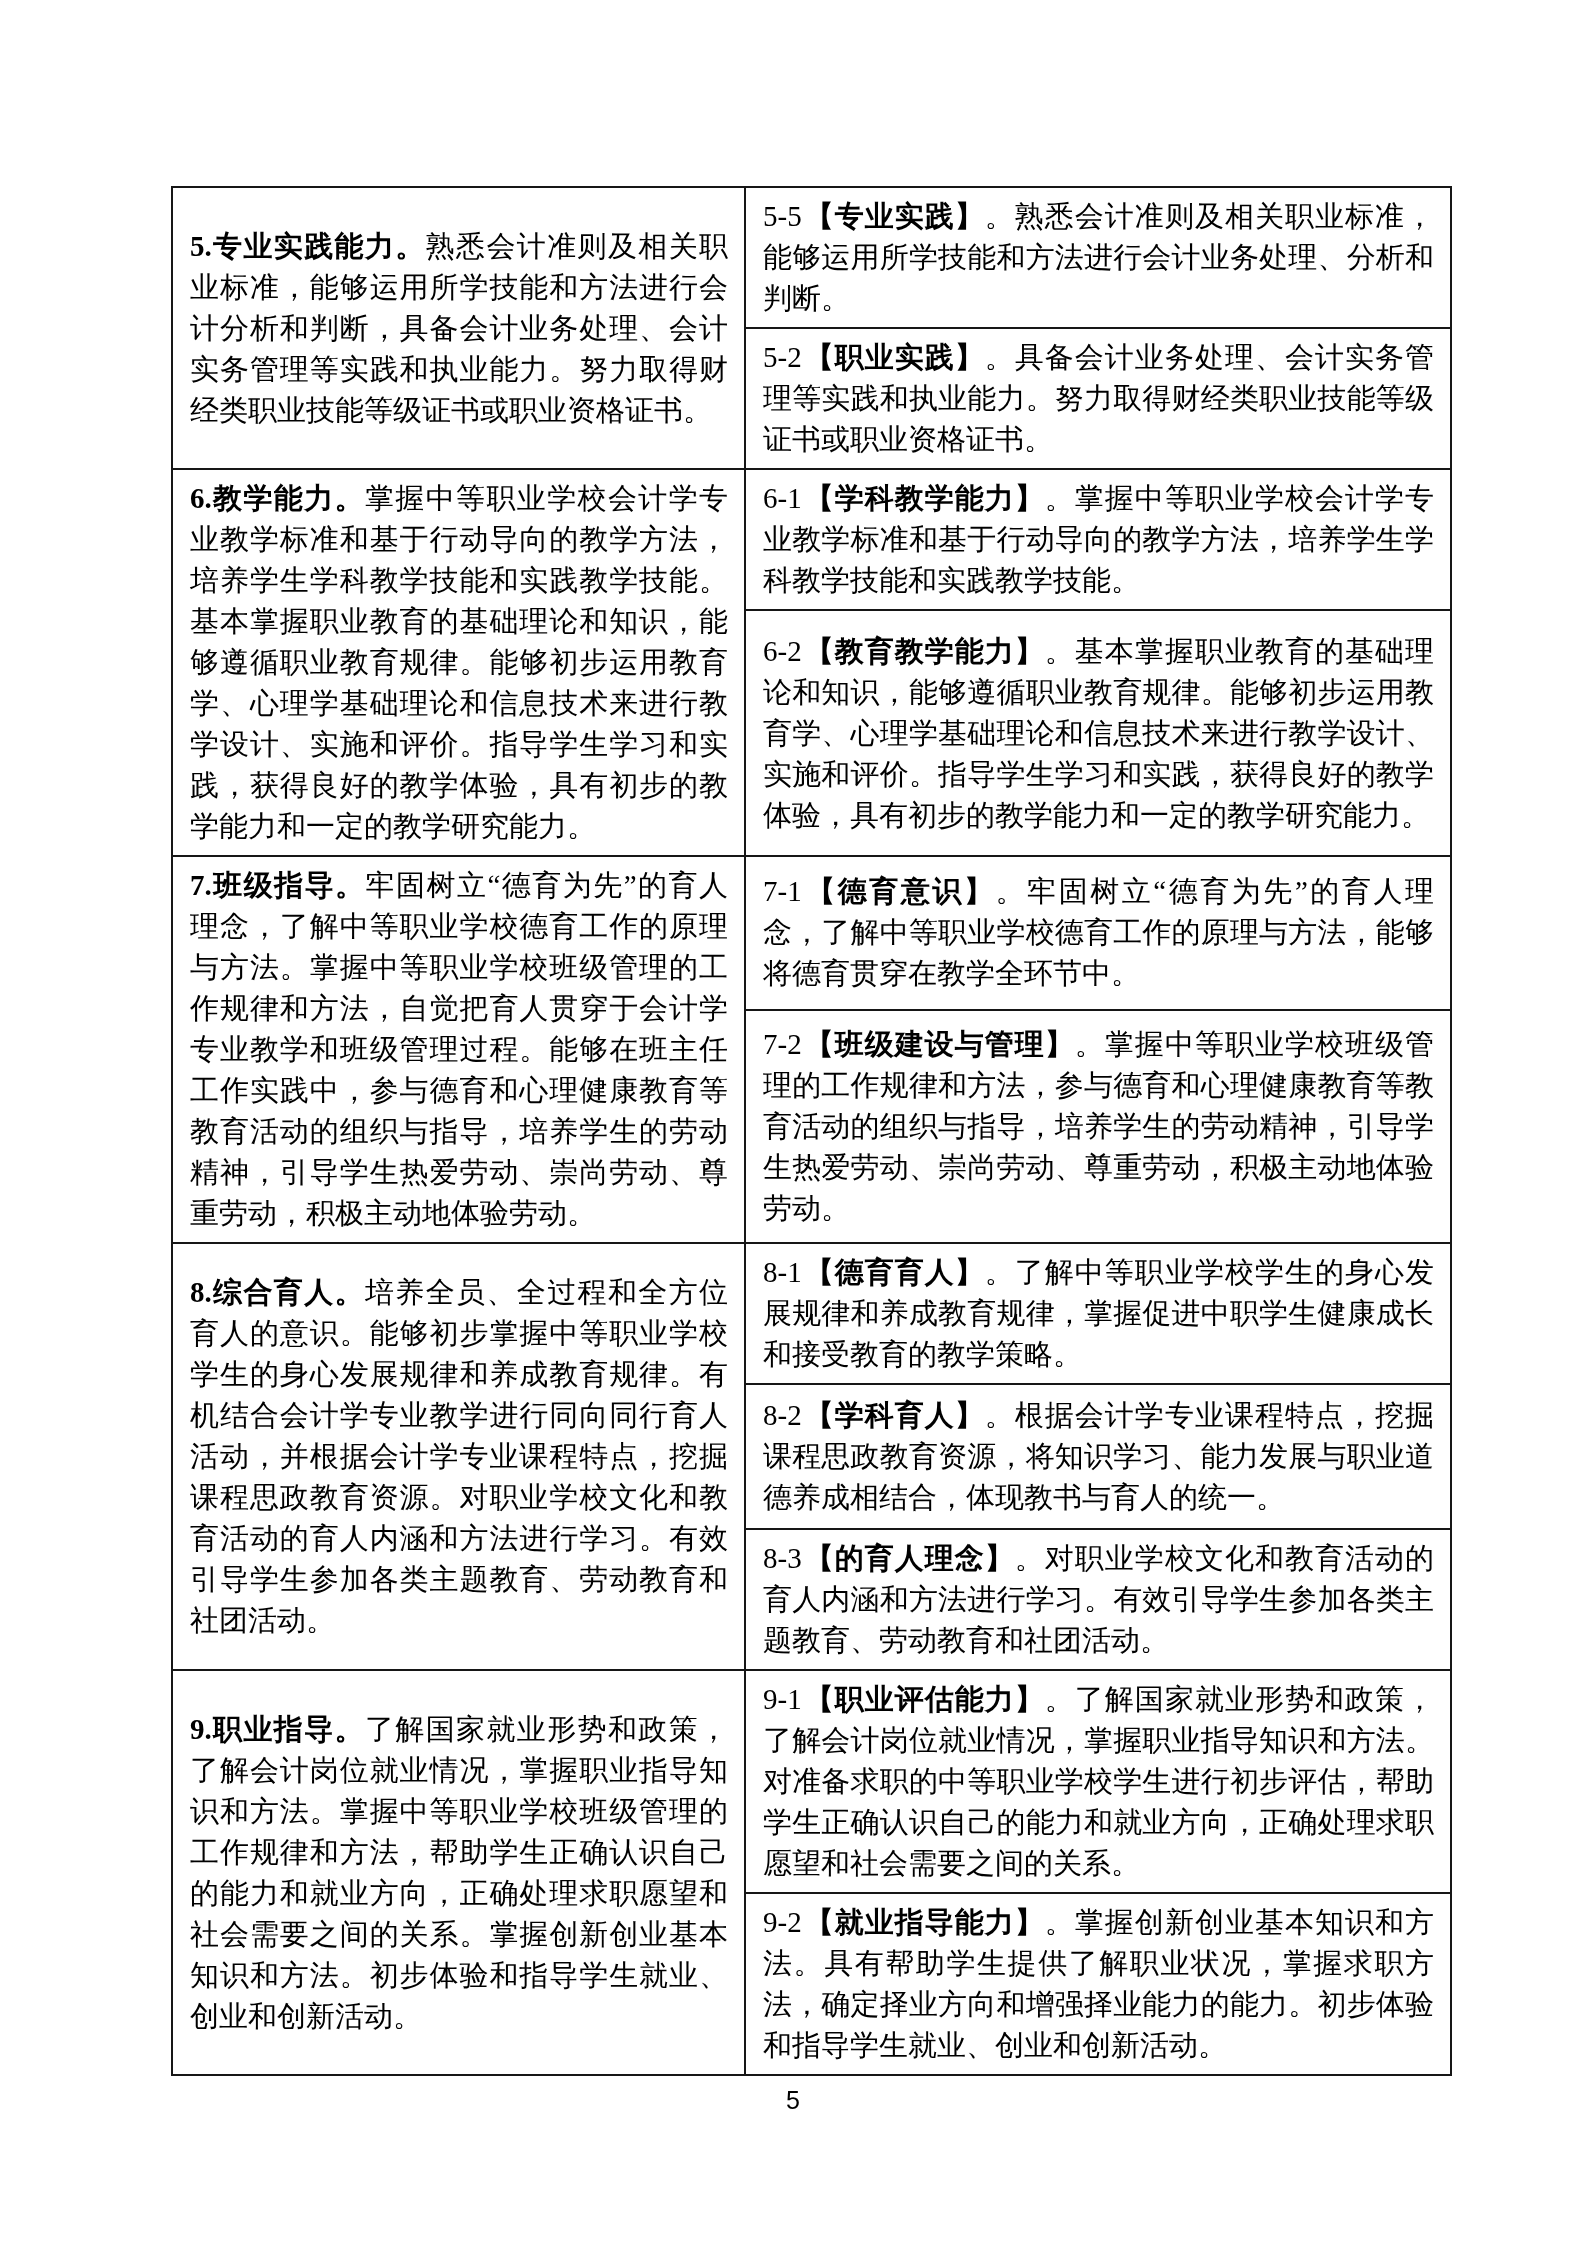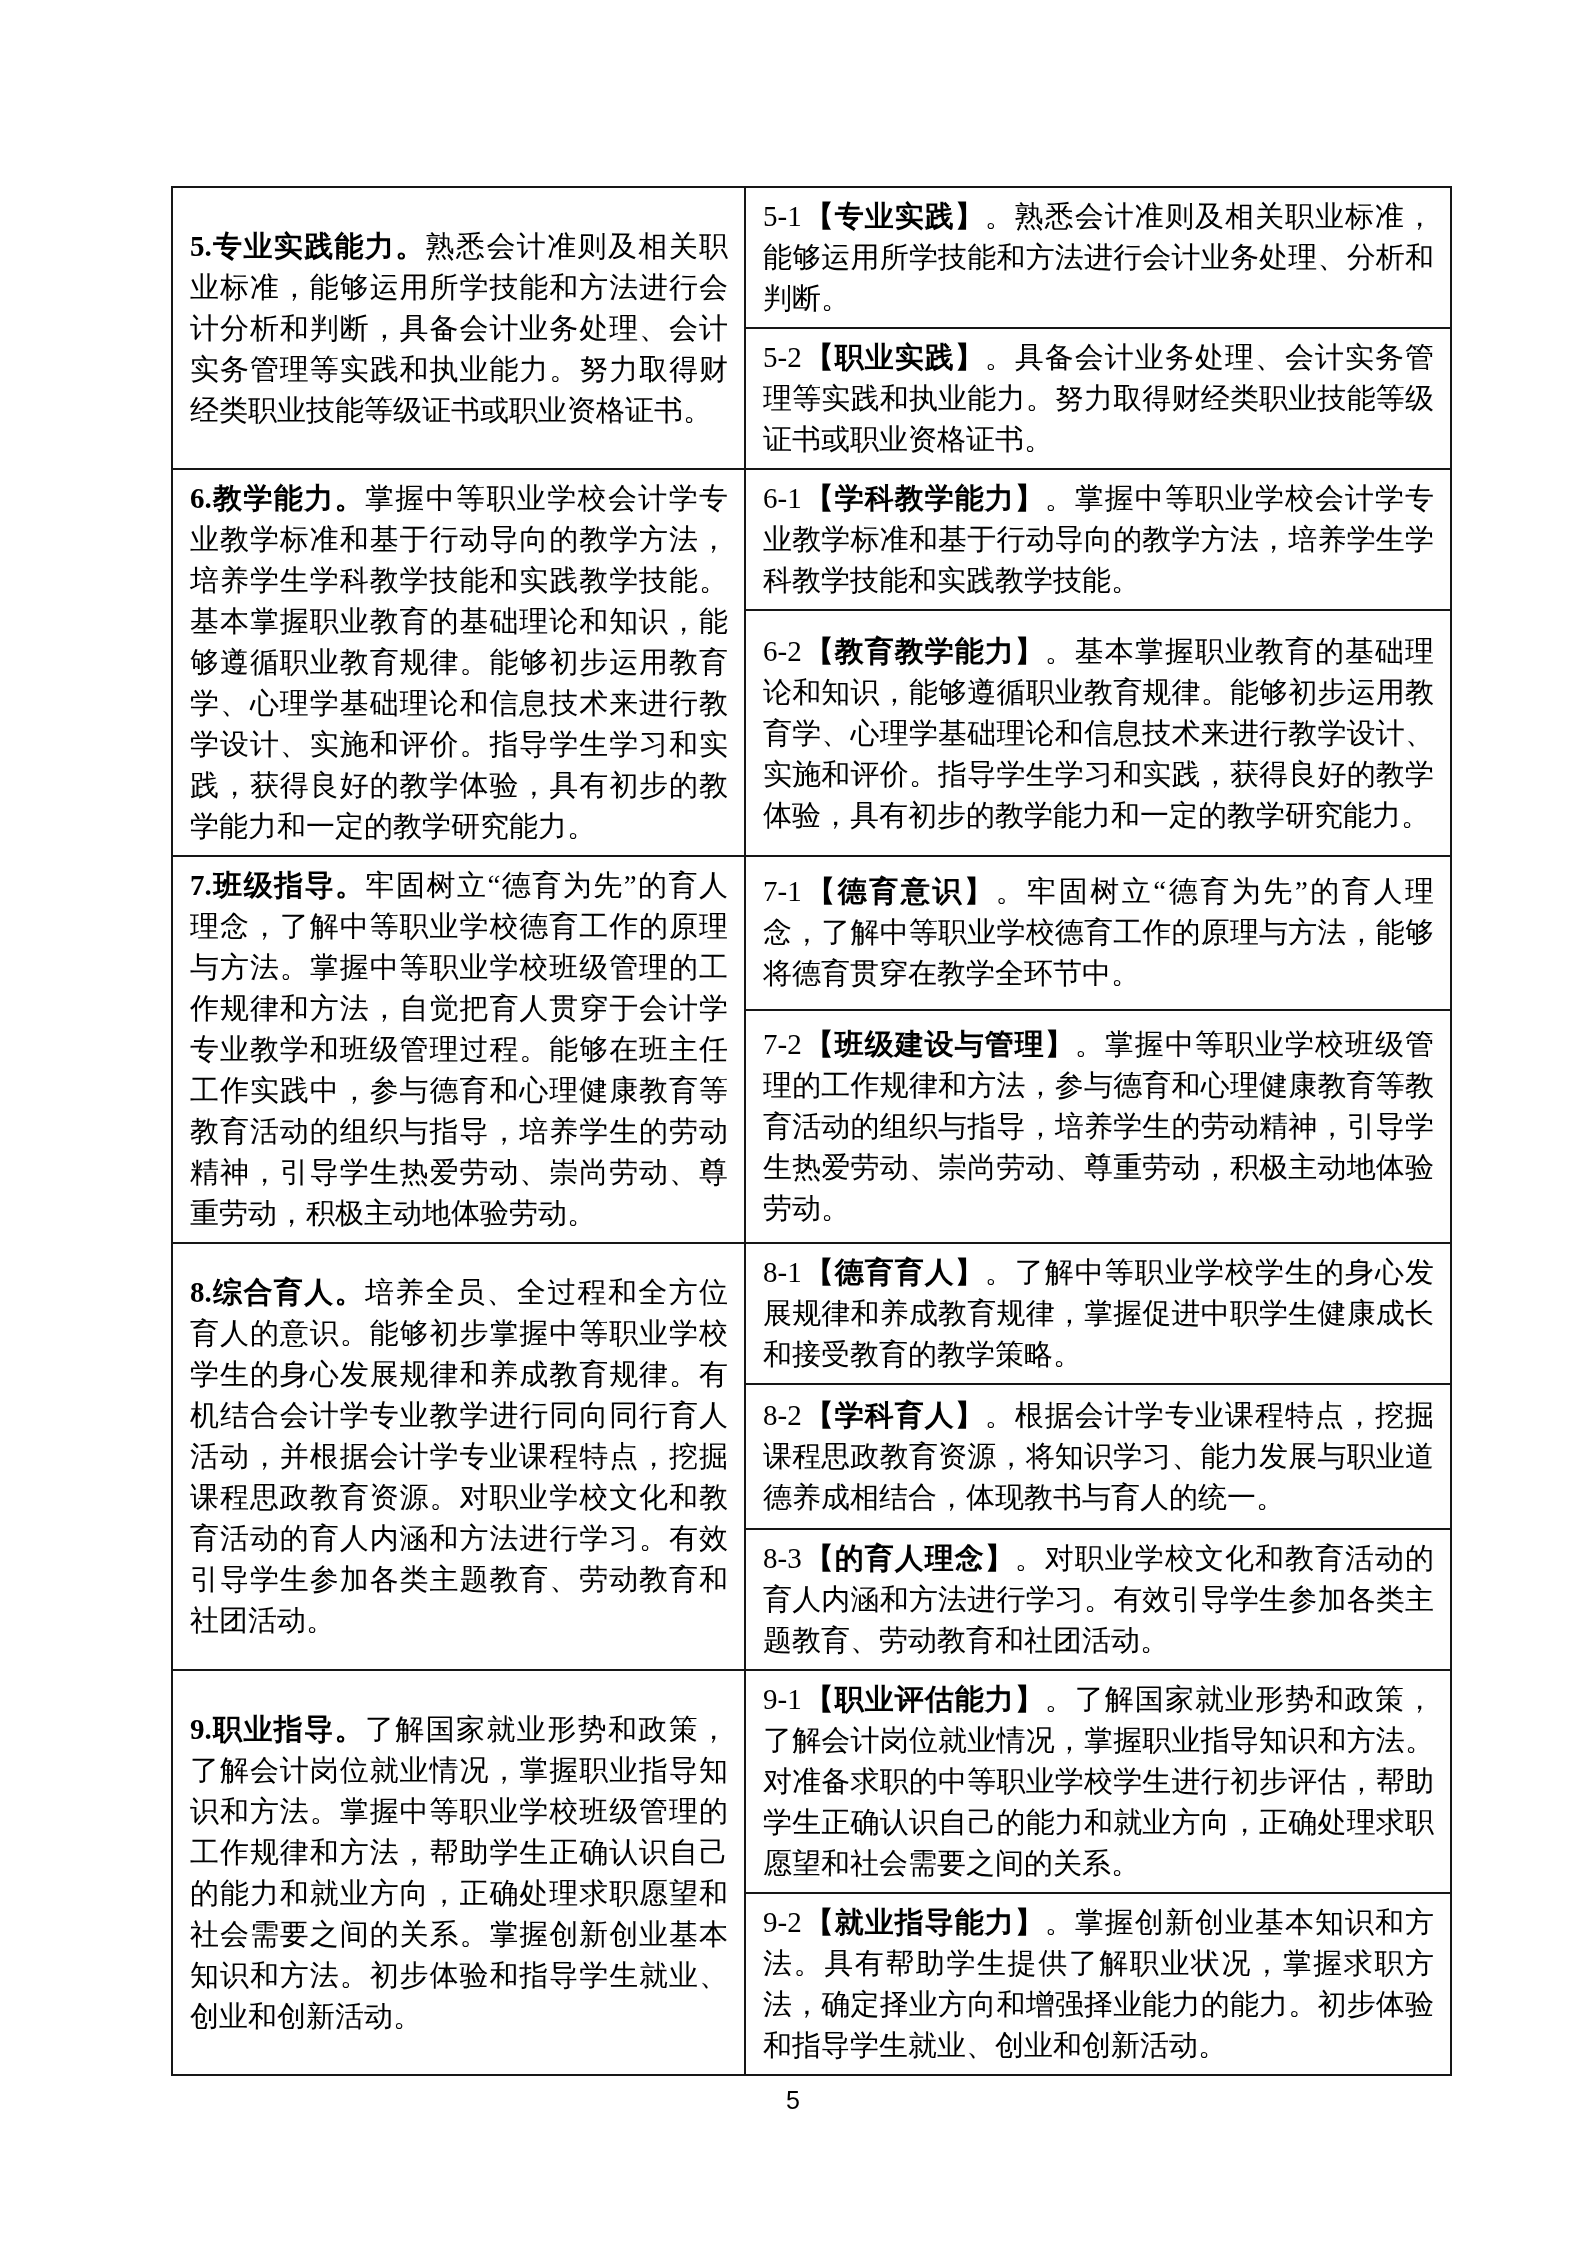--- a/index.html
+++ b/index.html
@@ -53,21 +53,21 @@
 </head>
 <body>
 
 <div class="page">
 
   <table class="grid">
     <tbody>
 
       <tr style="height:132px;">
         <td class="cell-left" rowspan="2"><span class="b">5.专业实践能力。</span><span>熟悉会计准则及相关职业标准，能够运用所学技能和方法进行会计分析和判断，具备会计业务处理、会计实务管理等实践和执业能力。努力取得财经类职业技能等级证书或职业资格证书。</span></td>
-        <td class="cell-right"><span class="sub-id">5-1</span><span class="b">【专业实践】</span><span>。熟悉会计准则及相关职业标准，能够运用所学技能和方法进行会计业务处理、分析和判断。</span></td>
+        <td class="cell-right"><span class="sub-id">5-5</span><span class="b">【专业实践】</span><span>。熟悉会计准则及相关职业标准，能够运用所学技能和方法进行会计业务处理、分析和判断。</span></td>
       </tr>
       <tr style="height:125px;">
         <td class="cell-right"><span class="sub-id">5-2</span><span class="b">【职业实践】</span><span>。具备会计业务处理、会计实务管理等实践和执业能力。努力取得财经类职业技能等级证书或职业资格证书。</span></td>
       </tr>
 
       <tr style="height:127px;">
         <td class="cell-left" rowspan="2"><span class="b">6.教学能力。</span><span>掌握中等职业学校会计学专业教学标准和基于行动导向的教学方法，培养学生学科教学技能和实践教学技能。基本掌握职业教育的基础理论和知识，能够遵循职业教育规律。能够初步运用教育学、心理学基础理论和信息技术来进行教学设计、实施和评价。指导学生学习和实践，获得良好的教学体验，具有初步的教学能力和一定的教学研究能力。</span></td>
         <td class="cell-right"><span class="sub-id">6-1</span><span class="b">【学科教学能力】</span><span>。掌握中等职业学校会计学专业教学标准和基于行动导向的教学方法，培养学生学科教学技能和实践教学技能。</span></td>
       </tr>
       <tr style="height:245px;padding-left:44px;">

